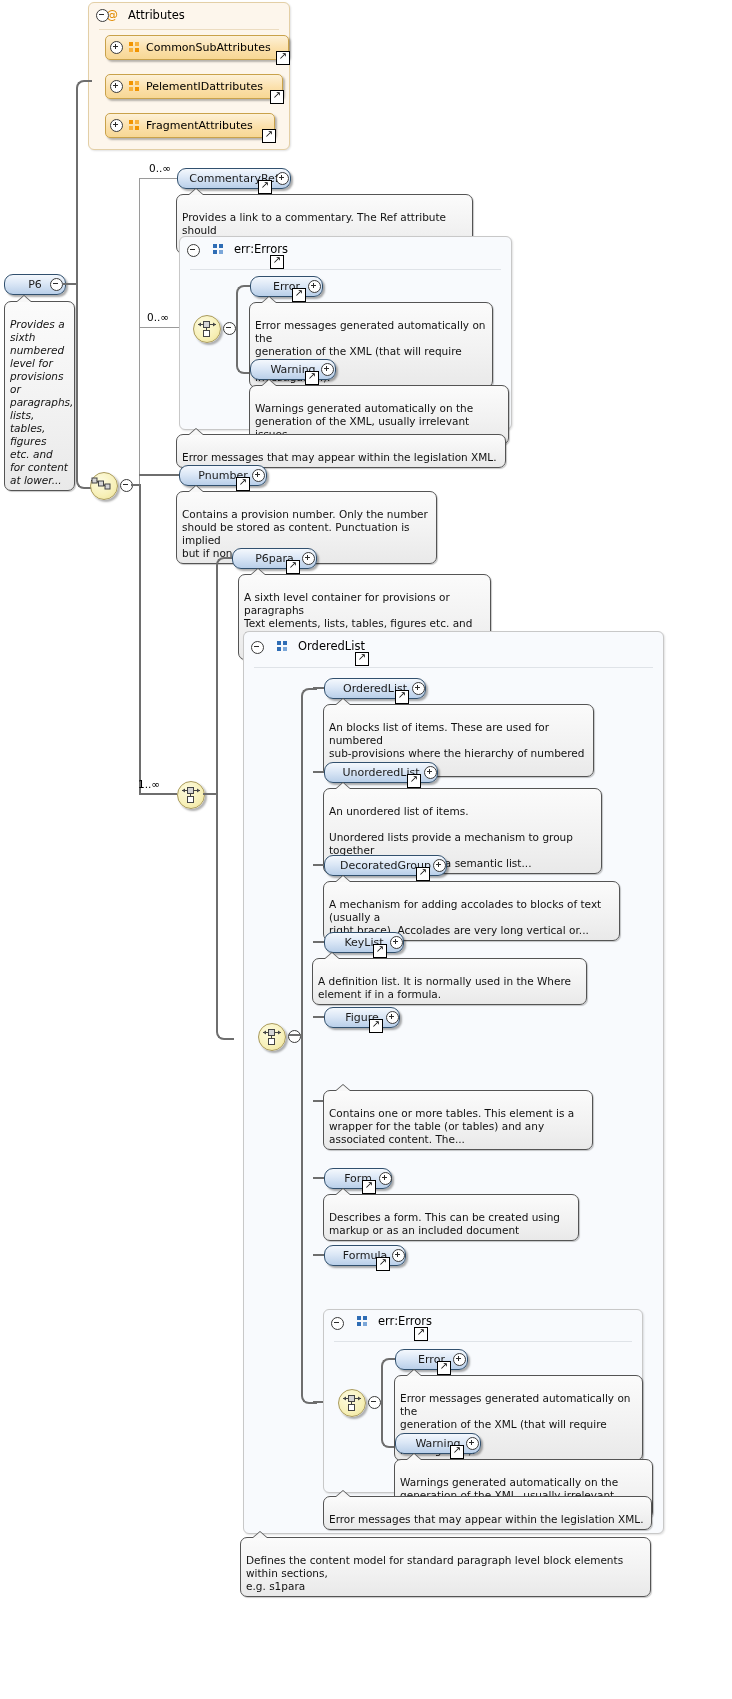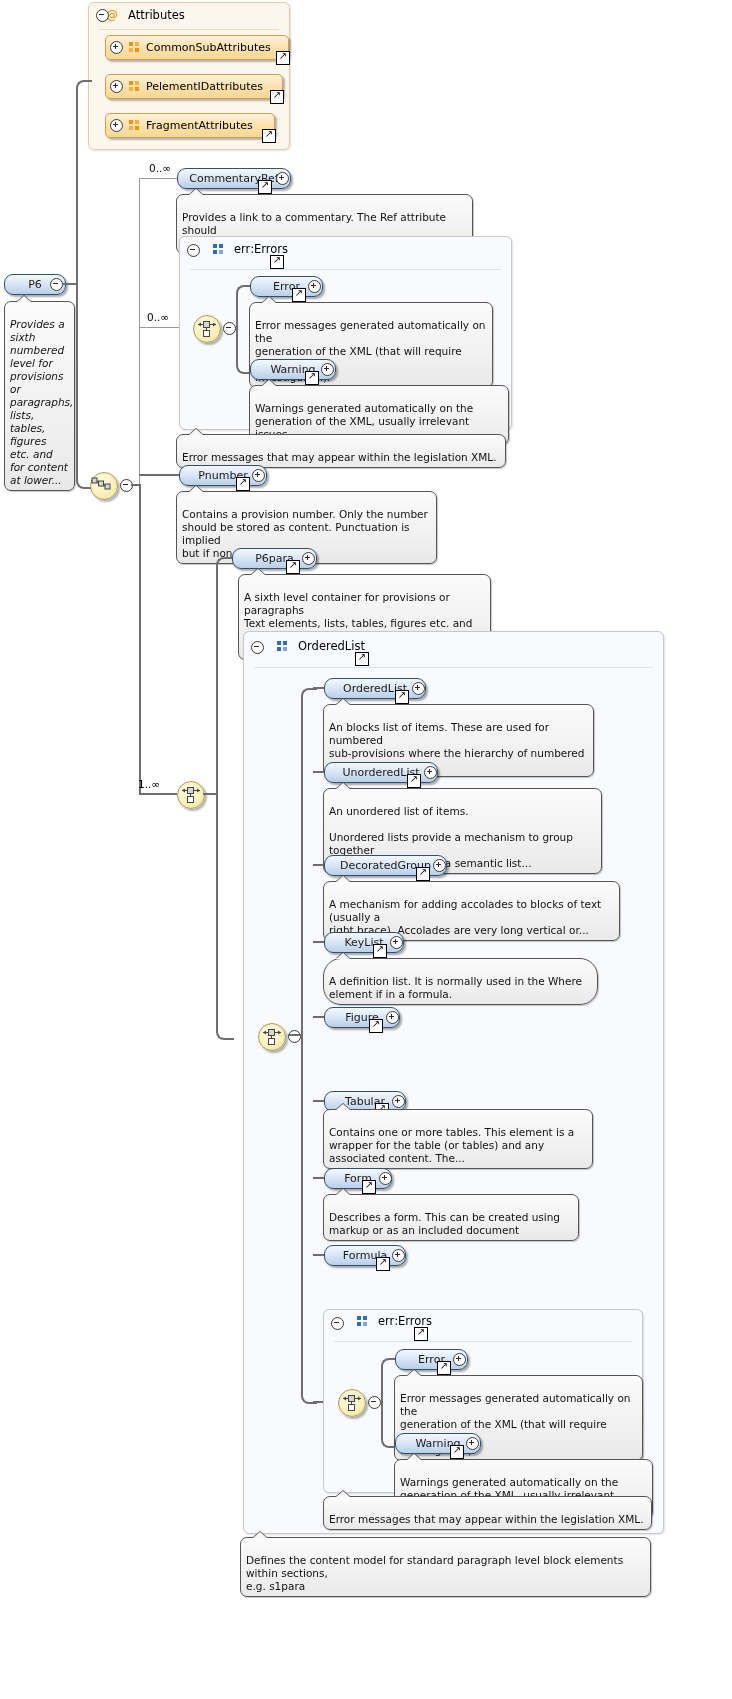--- a/index.html
+++ b/index.html
@@ -442,39 +442,39 @@
       <span>A mechanism for adding accolades to blocks of text (usually a
 right brace). Accolades are very long vertical or...</span>
     </div>
 
     <div class="ln lnh" style="left:69px;top:309px;width:12px;"></div>
     <div class="el" style="left:80px;top:300px;width:62px;">
       <span>KeyList</span>
     </div>
     <div class="jump" style="left:129px;top:312px;"></div>
     <div class="pm plus" style="left:146px;top:304px;"></div>
-    <div class="doc" style="left:79px;top:326px;width:262px;border-radius:18px;">
+    <div class="doc" style="left:68px;top:326px;width:262px;">
       <span>A definition list. It is normally used in the Where
 element if in a formula.</span>
     </div>
 
     <div class="ln lnh" style="left:69px;top:384px;width:12px;"></div>
     <div class="el" style="left:80px;top:375px;width:58px;">
       <span>Figure</span>
     </div>
     <div class="jump" style="left:125px;top:387px;"></div>
     <div class="pm plus" style="left:142px;top:379px;"></div>
 
     <div class="ln lnh" style="left:69px;top:468px;width:12px;"></div>
     <div class="el" style="left:80px;top:459px;width:64px;">
       <span>Tabular</span>
     </div>
     <div class="jump" style="left:131px;top:471px;"></div>
     <div class="pm plus" style="left:148px;top:463px;"></div>
-    <div class="doc" style="left:79px;top:477px;width:257px;">
+    <div class="doc" style="left:79px;top:458px;width:257px;">
       <span>Contains one or more tables. This element is a
 wrapper for the table (or tables) and any
 associated content. The...</span>
     </div>
 
     <div class="ln lnh" style="left:69px;top:545px;width:12px;"></div>
     <div class="el" style="left:80px;top:536px;width:50px;">
       <span>Form</span>
     </div>
     <div class="jump" style="left:118px;top:548px;"></div>

